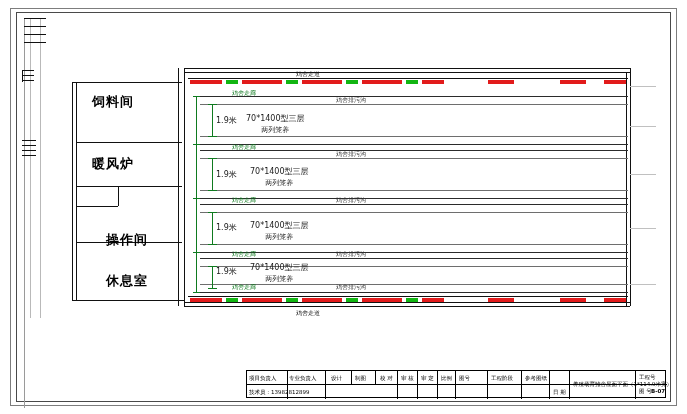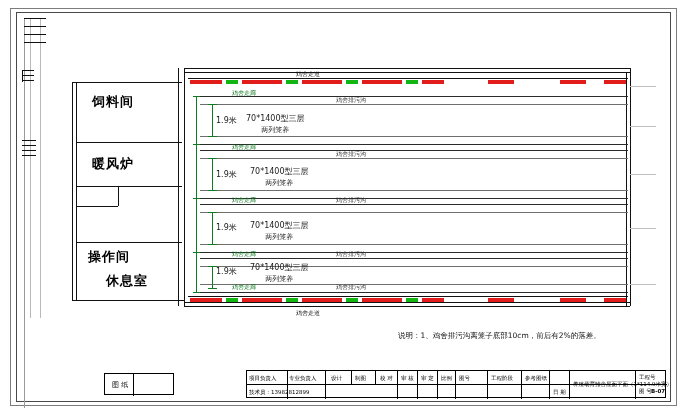--- a/index.html
+++ b/index.html
@@ -205,21 +205,21 @@
   <div class="line vline" style="left:626px;top:72px;height:234px;background:#111;"></div>
 
   <div class="line hline" style="left:630px;top:86px;width:26px;background:#c0c0c0;"></div>
   <div class="line hline" style="left:630px;top:126px;width:26px;background:#c0c0c0;"></div>
   <div class="line hline" style="left:630px;top:174px;width:26px;background:#c0c0c0;"></div>
   <div class="line hline" style="left:630px;top:228px;width:26px;background:#c0c0c0;"></div>
   <div class="line hline" style="left:630px;top:284px;width:26px;background:#c0c0c0;"></div>
 
   <div class="room-label" style="left:92px;top:93px;">饲料间</div>
   <div class="room-label" style="left:92px;top:155px;">暖风炉</div>
-  <div class="room-label" style="left:88px;top:231px;margin-top:17px;">操作间</div>
+  <div class="room-label" style="left:106px;top:231px;">操作间</div>
   <div class="room-label" style="left:106px;top:272px;">休息室</div>
 
   <div class="line hline" style="left:188px;top:78px;width:440px;background:#111;"></div>
   <div class="plan-title" style="left:296px;top:70px;">鸡舍走道</div>
 
   <div class="seg-red" style="left:190px;top:80px;width:32px;"></div>
   <div class="seg-green" style="left:226px;top:80px;width:12px;"></div>
   <div class="seg-red" style="left:242px;top:80px;width:40px;"></div>
   <div class="seg-green" style="left:286px;top:80px;width:12px;"></div>
   <div class="seg-red" style="left:302px;top:80px;width:40px;"></div>
@@ -311,27 +311,22 @@
   <div class="ann-dark" style="left:336px;top:283px;">鸡舍排污沟</div>
 
   <div class="green-v" style="left:196px;top:96px;height:196px;"></div>
   <div class="green-h" style="left:193px;top:96px;width:7px;"></div>
   <div class="green-h" style="left:193px;top:144px;width:7px;"></div>
   <div class="green-h" style="left:193px;top:198px;width:7px;"></div>
   <div class="green-h" style="left:193px;top:252px;width:7px;"></div>
   <div class="green-h" style="left:193px;top:292px;width:7px;"></div>
 
   <div id="notes">
-    <div>说明：1、鸡舍排污沟离笼子底部10cm，前后有2%的落差。</div>
-  </div>
-
-  <div id="title-left">
-    <div class="tb-v" style="left:28px;top:0;height:22px;"></div>
-    <div class="cell" style="left:7px;top:6px;">图 纸</div>
-  </div>
+  </div>
+
 
   <div id="title-right">
 
     <div class="tb-h" style="left:0;top:13px;width:420px;"></div>
 
     <div class="tb-v" style="left:40px;top:0;height:28px;"></div>
     <div class="tb-v" style="left:78px;top:0;height:28px;"></div>
     <div class="tb-v" style="left:104px;top:0;height:13px;"></div>
     <div class="tb-v" style="left:128px;top:0;height:13px;"></div>
     <div class="tb-v" style="left:150px;top:0;height:28px;"></div>

